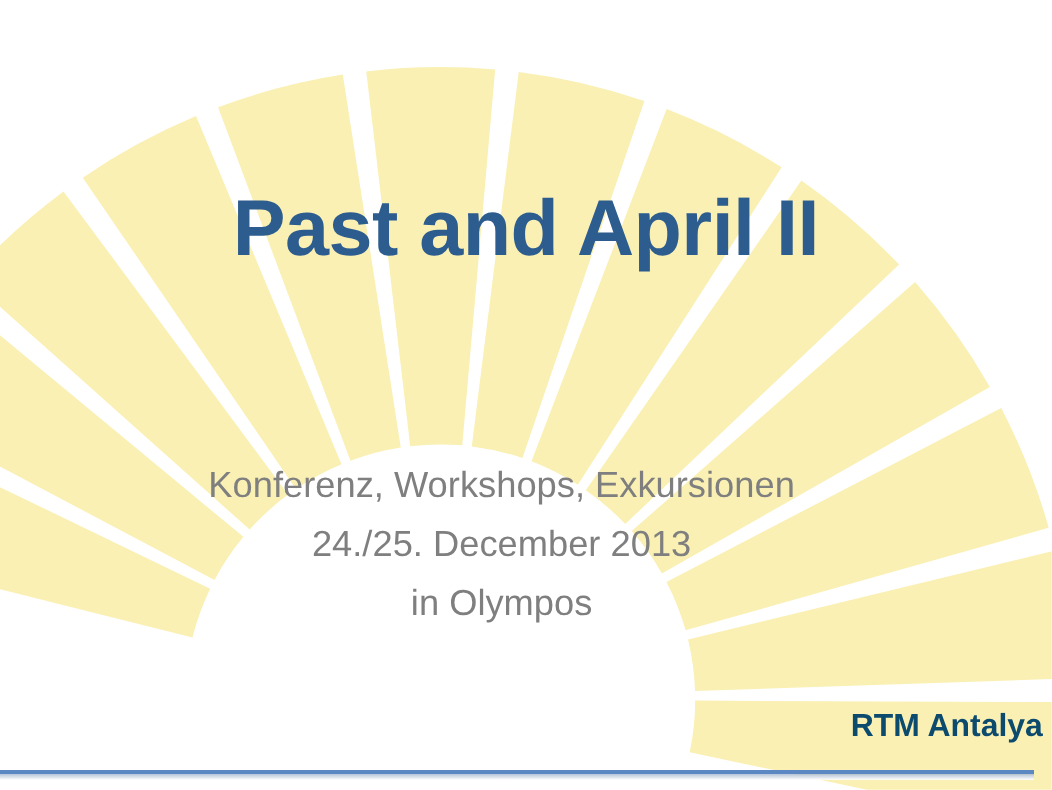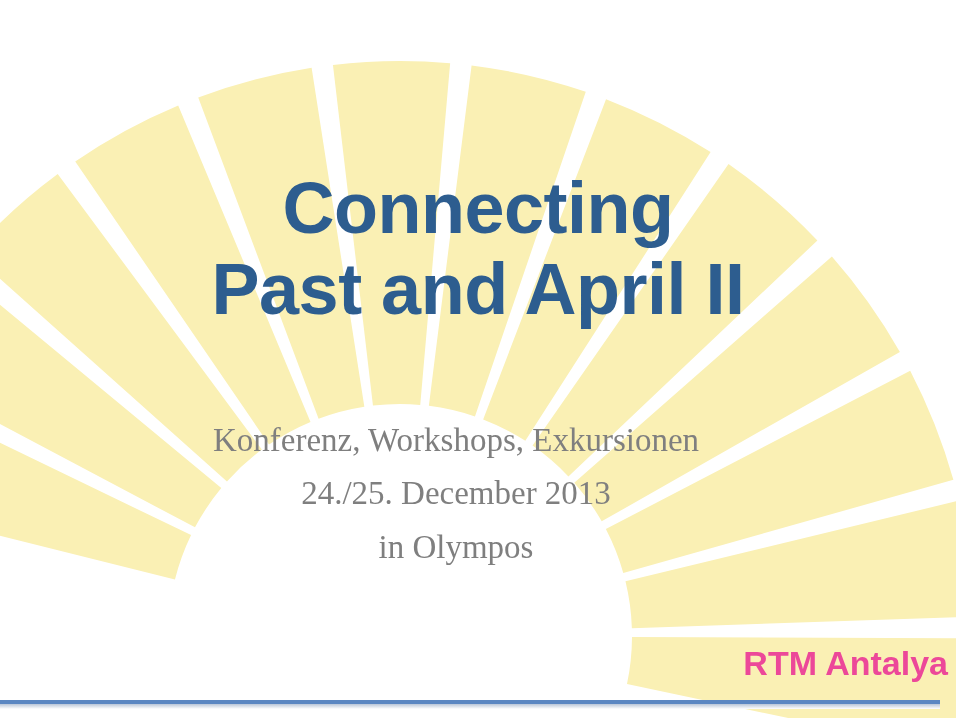--- a/index.html
+++ b/index.html
@@ -51,21 +51,20 @@
     line-height: 1.13;
     letter-spacing: -0.5px;
     white-space: nowrap;
   }
   .subtitle-block {
     position: absolute;
     left: 0;
     top: 414px;
     width: 912px;
     text-align: center;
-    font-family: Liberation Serif, serif;
   }
   .subtitle-line {
     font-size: 33px;
     font-weight: normal;
     color: #7f7f7f;
     line-height: 1.62;
     white-space: nowrap;
   }
   .footer-left {
     position: absolute;
@@ -73,23 +72,23 @@
     top: 672px;
     font-size: 16px;
     font-weight: bold;
     color: #1f3d6e;
     white-space: nowrap;
   }
   .footer-right {
     position: absolute;
     right: 8px;
     top: 644px;
-    font-size: 34px;
+    font-size: 29px;
     font-weight: bold;
-    color: #ec4899;
+    color: #0c4a6e;
     white-space: nowrap;
   }
   #footer-rule {
     position: absolute;
     left: 0;
     top: 700px;
     width: 940px;
     height: 4px;
     background: #5b87c2;
   }
@@ -121,21 +120,20 @@
         <path d="M 574.26 482.84 A 232 232 0 0 1 601.70 521.36 L 899.90 351.88 A 575 575 0 0 0 831.90 256.41 Z" fill="#faf0b4"></path>
         <path d="M 605.85 529.00 A 232 232 0 0 1 623.27 572.97 L 953.37 479.77 A 575 575 0 0 0 910.19 370.80 Z" fill="#faf0b4"></path>
         <path d="M 625.48 581.37 A 232 232 0 0 1 631.87 628.23 L 974.68 616.74 A 575 575 0 0 0 958.83 500.61 Z" fill="#faf0b4"></path>
         <path d="M 632.00 636.92 A 232 232 0 0 1 626.99 683.95 L 962.59 754.83 A 575 575 0 0 0 975.00 638.28 Z" fill="#faf0b4"></path>
       </g>
   </svg>
 
   <div id="content">
 
     <div class="title-block">
-      <div class="title-line">Connecting</div>
       <div class="title-line">Past and April II</div>
     </div>
 
     <div class="subtitle-block">
       <div class="subtitle-line">Konferenz, Workshops, Exkursionen</div>
       <div class="subtitle-line">24./25. December 2013</div>
       <div class="subtitle-line">in Olympos</div>
     </div>
 
     <div class="footer-right">RTM Antalya</div>

